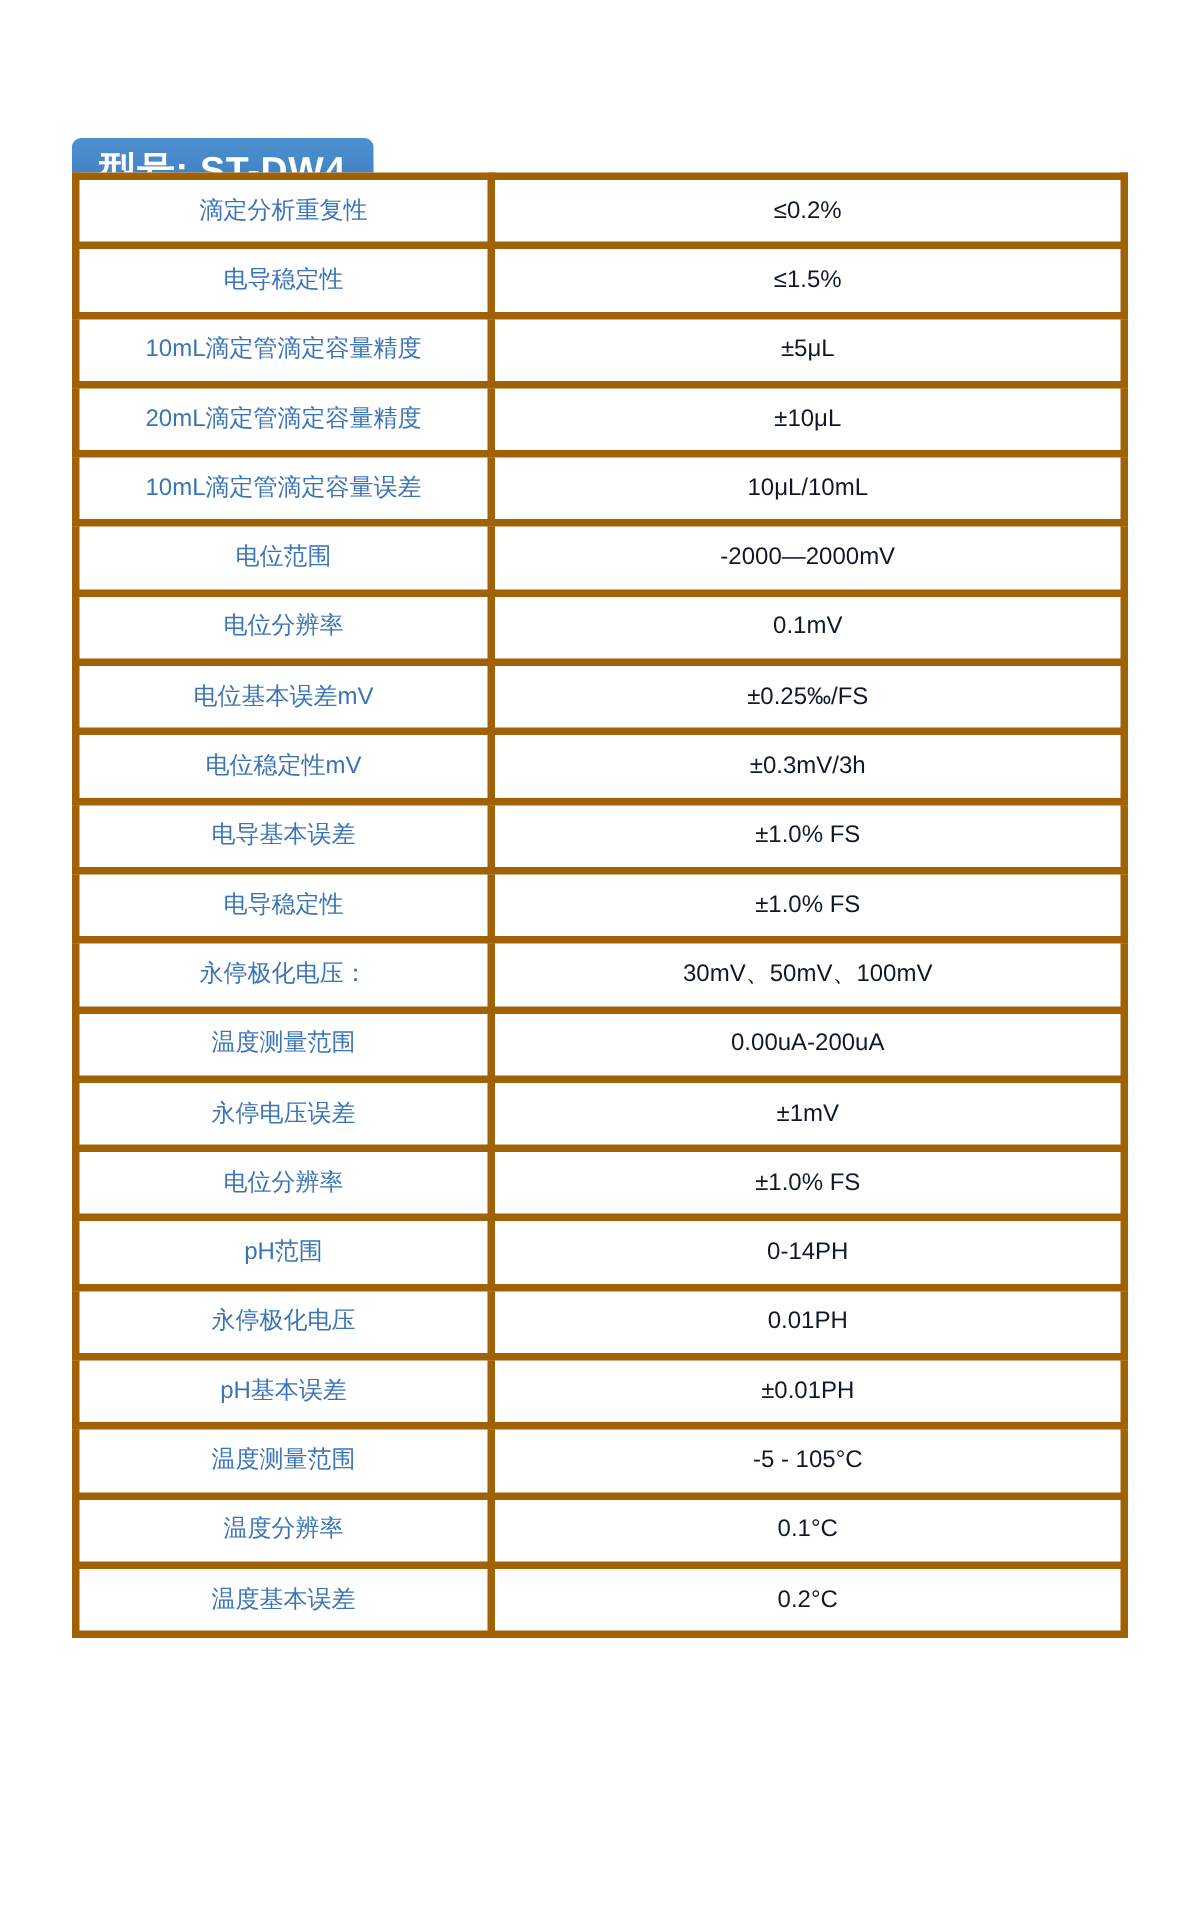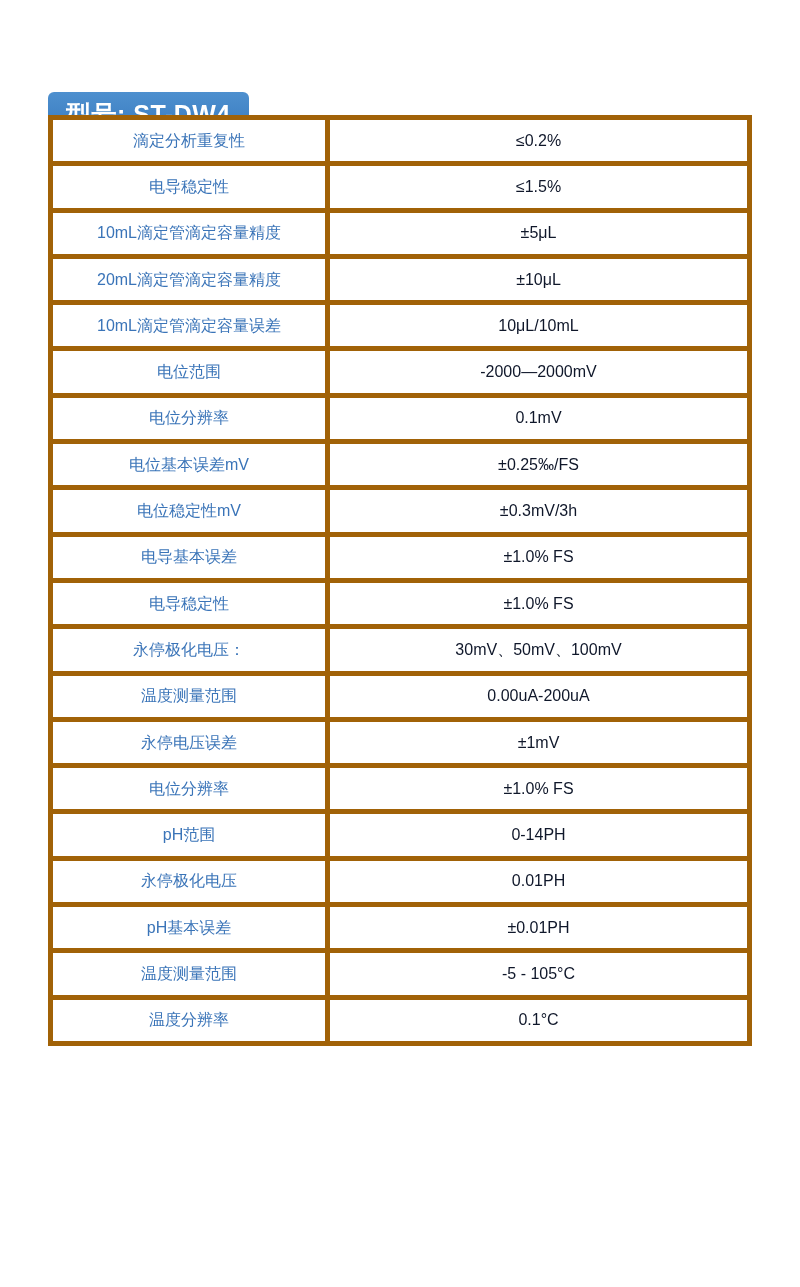--- a/index.html
+++ b/index.html
@@ -145,16 +145,20 @@
           <td class="value-cell">±0.01PH</td>
         </tr>
         <tr>
           <td class="label-cell">温度测量范围</td>
           <td class="value-cell">-5 - 105°C</td>
         </tr>
         <tr>
           <td class="label-cell">温度分辨率</td>
           <td class="value-cell">0.1°C</td>
         </tr>
+        <tr>
+          <td class="label-cell">温度基本误差</td>
+          <td class="value-cell">0.2°C</td>
+        </tr>
       </tbody>
   </table>
 
 </div>
 
 </body></html>

